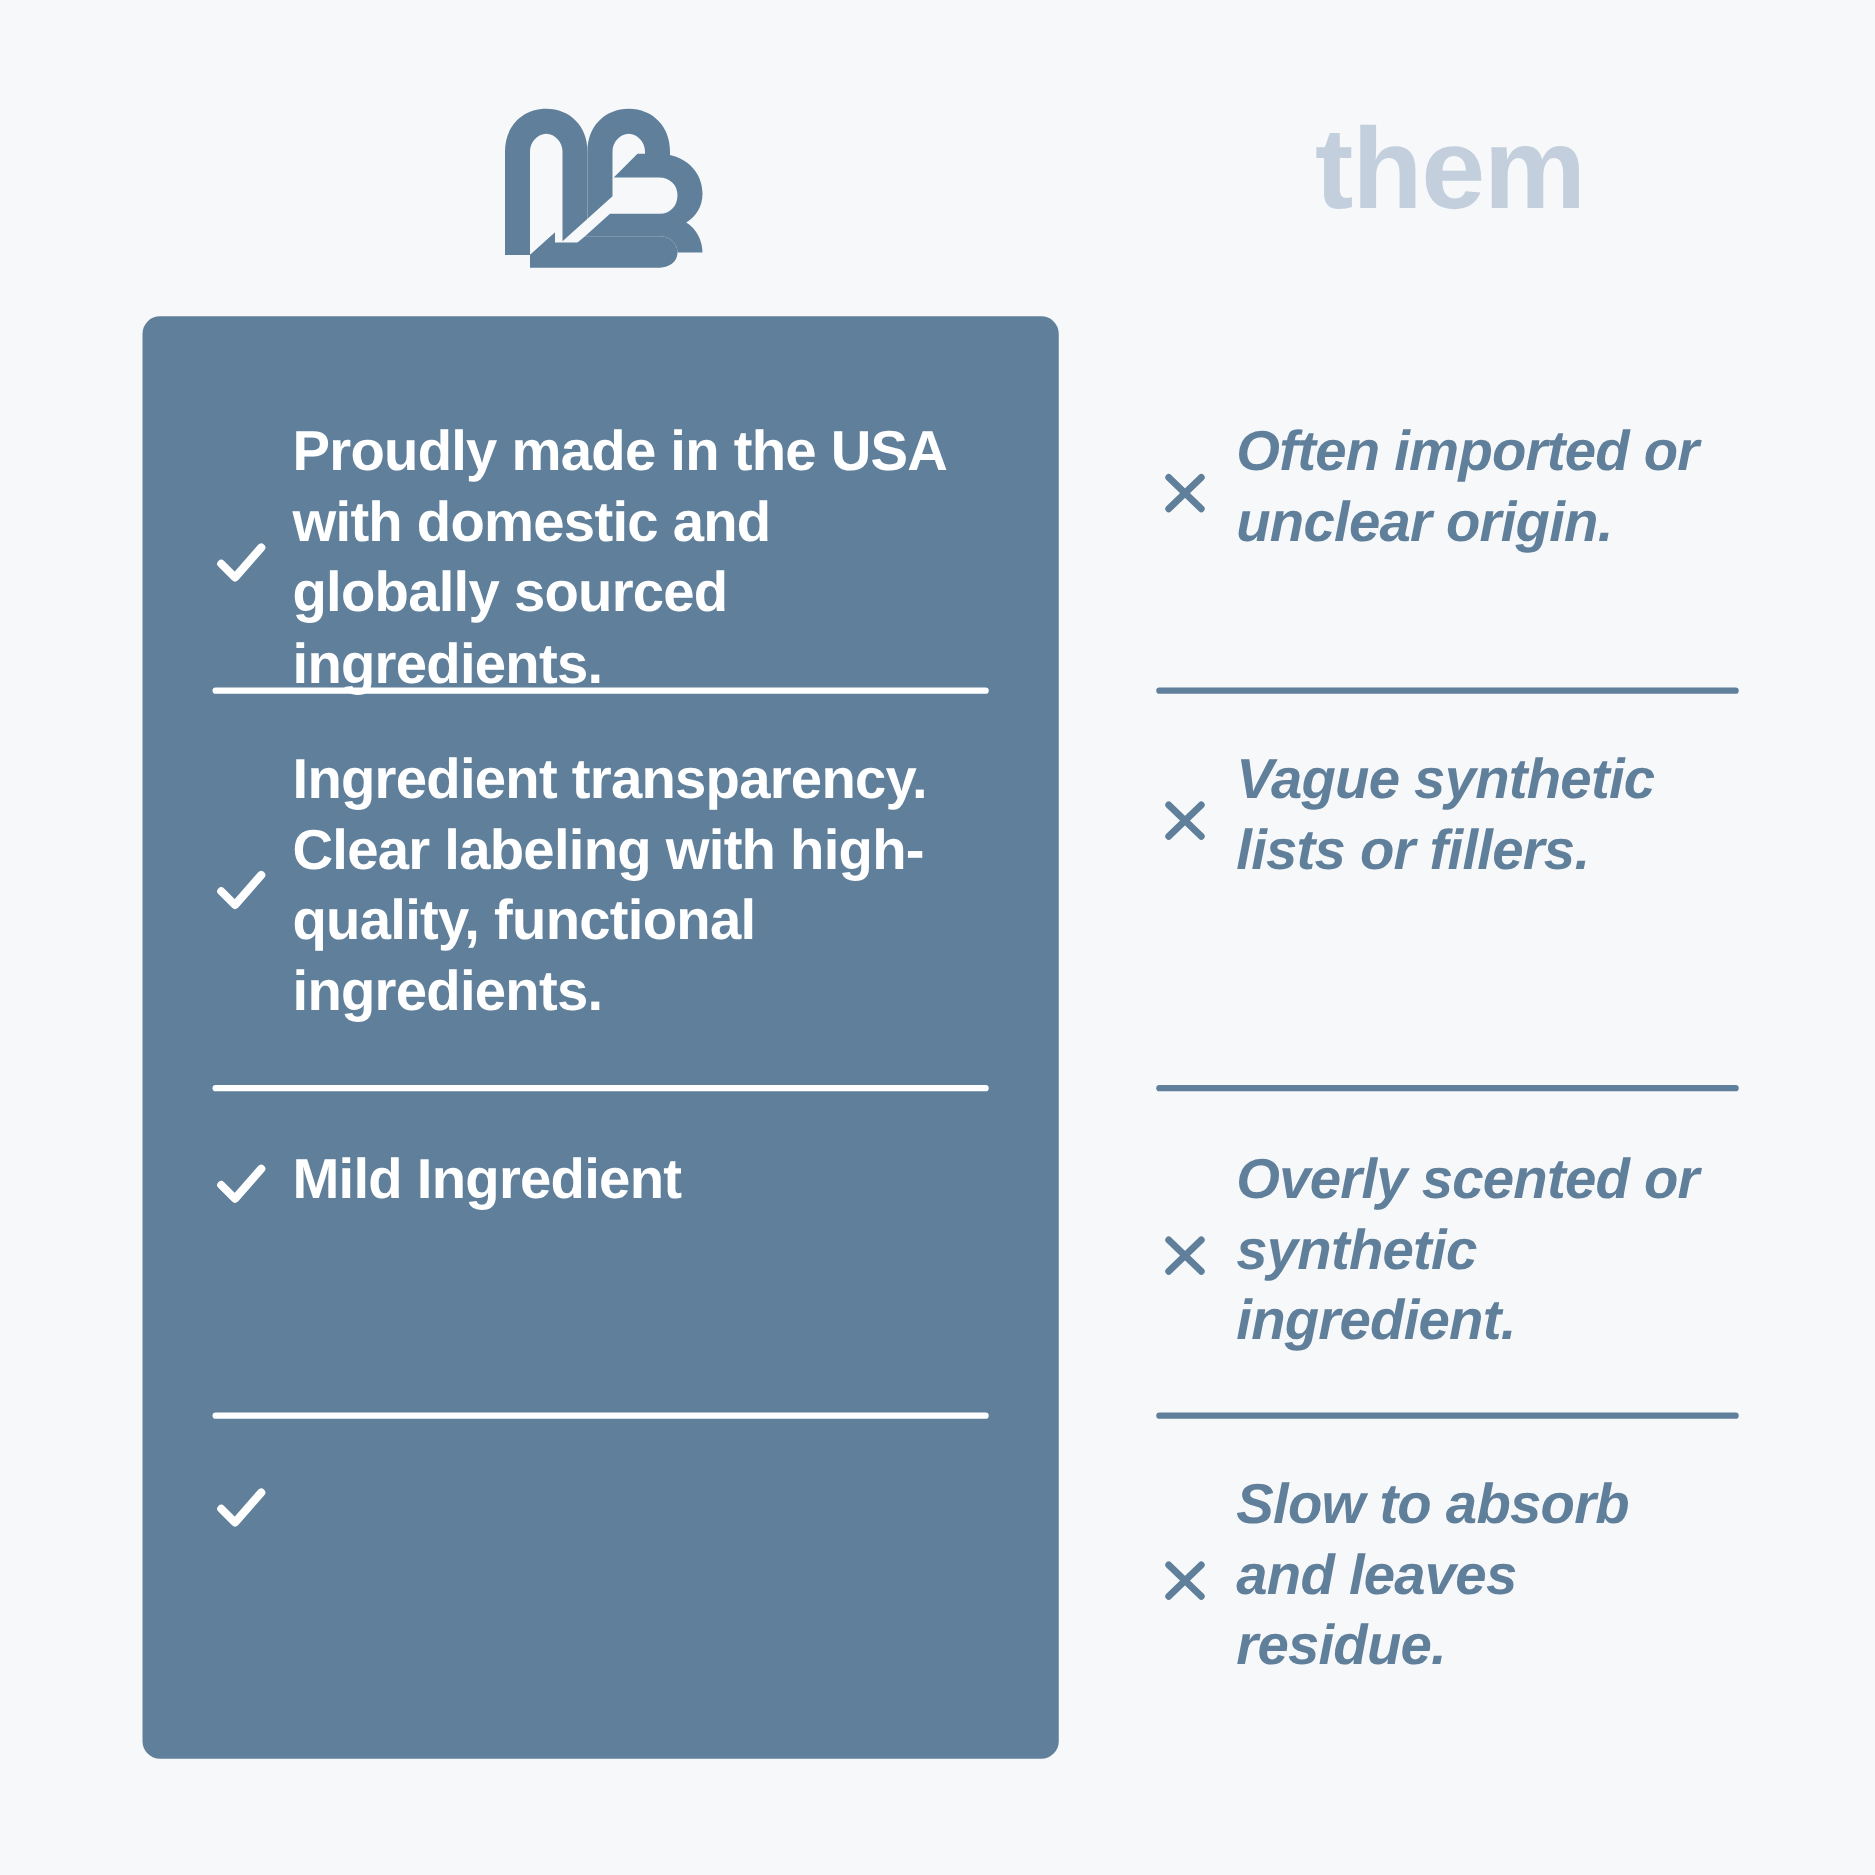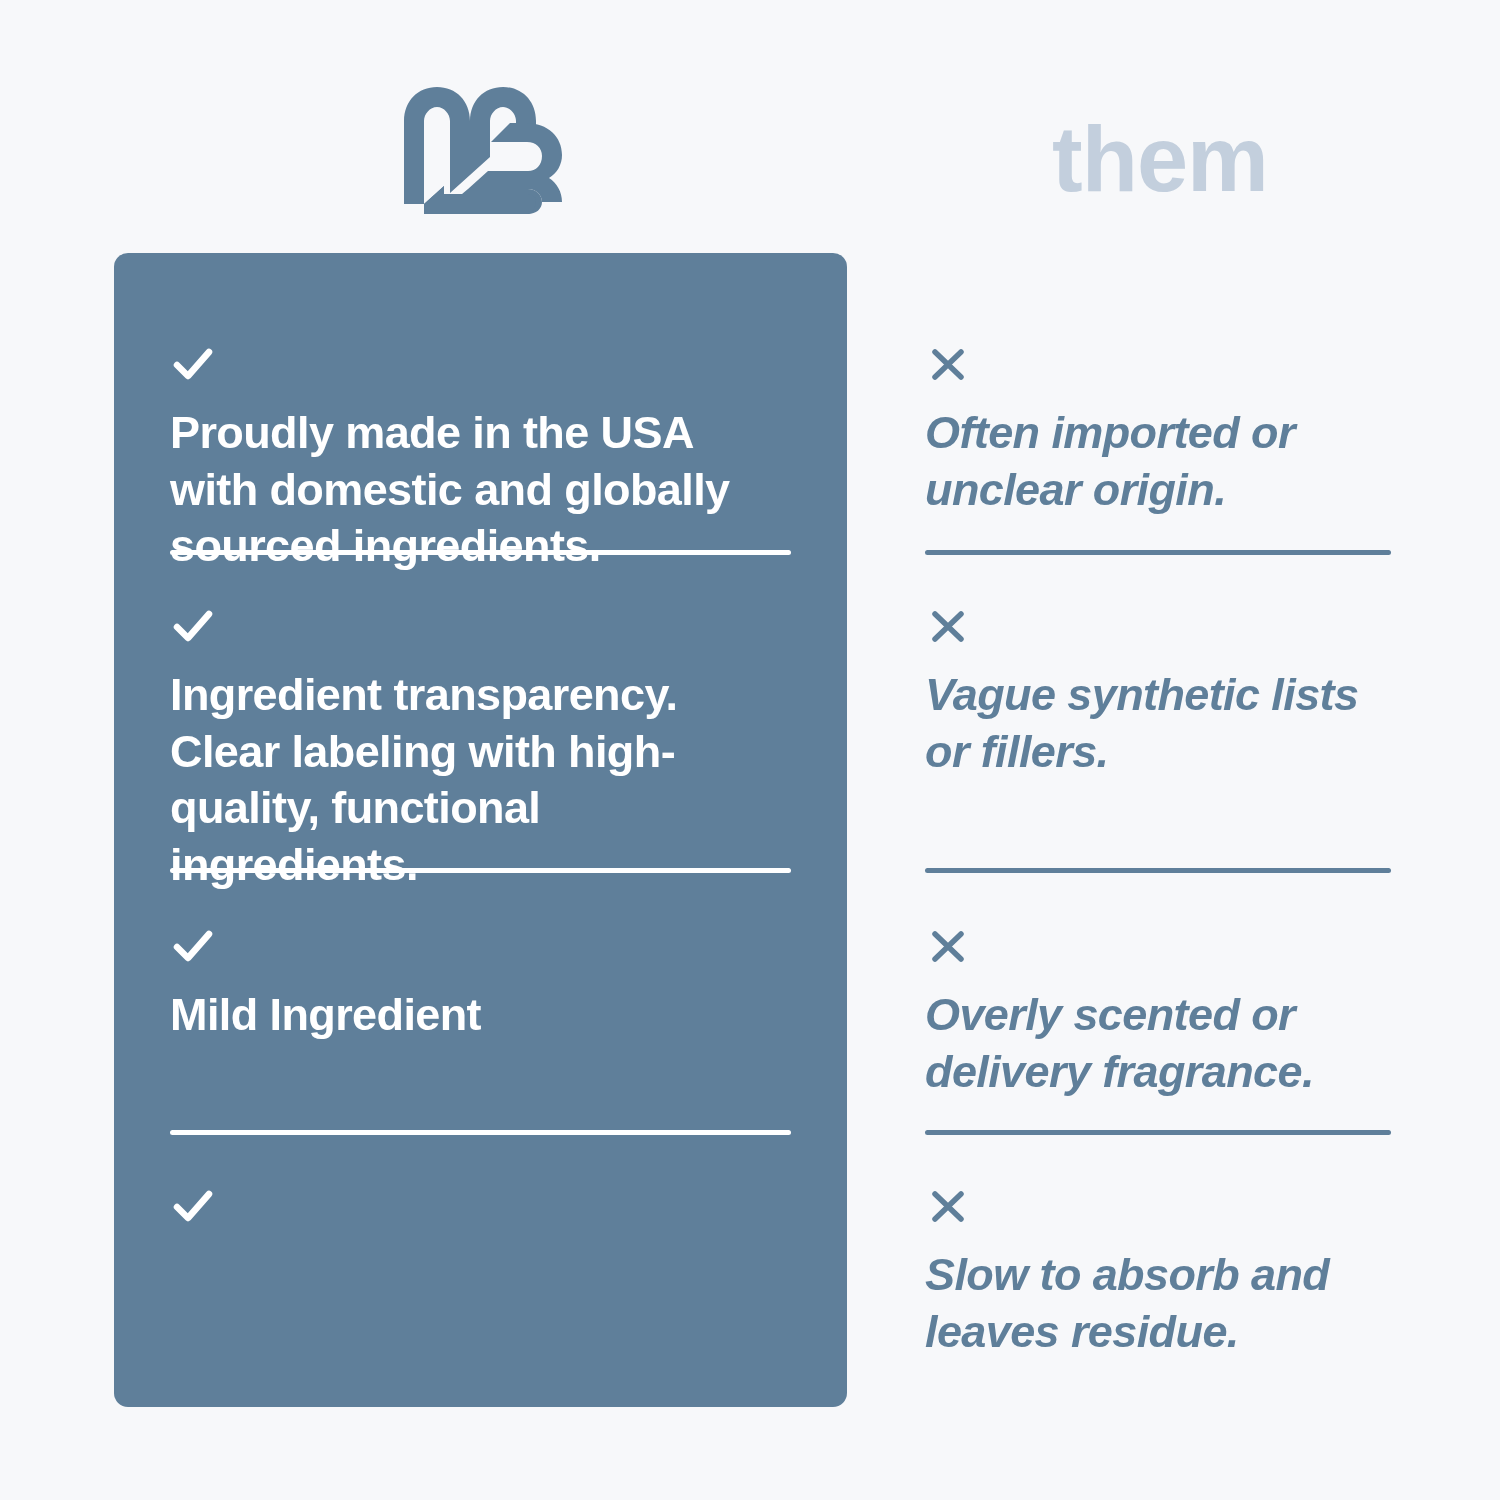--- a/index.html
+++ b/index.html
@@ -38,21 +38,21 @@
     height: 150px;
     display: flex;
     align-items: center;
     justify-content: center;
   }
   .brand-logo svg { display: block; }
 
   .them-title {
     position: absolute;
     left: 890px;
-    top: 84px;
+    top: 60px;
     width: 540px;
     height: 150px;
     display: flex;
     align-items: center;
     justify-content: center;
     font-size: 92px;
     font-weight: 700;
     letter-spacing: -1px;
     color: #c3cfdd;
     line-height: 1;
@@ -87,23 +87,22 @@
     width: 466px;
     height: 1154px;
     font-style: italic;
   }
 
   
   .row {
     position: absolute;
     left: 0;
     display: flex;
-    align-items: flex-start;
+    align-items: center;
     gap: 18px;
-    flex-direction: column;
   }
 
   .icon {
     flex: 0 0 auto;
     width: 46px;
     height: 46px;
     margin-top: 8px;
   }
   .icon svg { display: block; width: 46px; height: 46px; }
 
@@ -250,21 +249,21 @@
     </div>
 
     <div class="divider d2"></div>
 
     <div class="row r3">
       <span class="icon">
         <svg viewBox="0 0 46 46" aria-hidden="true">
           <path d="M10 11 L36 36 M36 11 L10 36" fill="none" stroke="#5f7f9a" stroke-width="5.5" stroke-linecap="round"></path>
         </svg>
       </span>
-      <span class="row-text">Overly scented or delivery fragrance.</span>
+      <span class="row-text">Overly scented or synthetic ingredient.</span>
     </div>
 
     <div class="divider d3"></div>
 
     <div class="row r4">
       <span class="icon">
         <svg viewBox="0 0 46 46" aria-hidden="true">
           <path d="M10 11 L36 36 M36 11 L10 36" fill="none" stroke="#5f7f9a" stroke-width="5.5" stroke-linecap="round"></path>
         </svg>
       </span>

